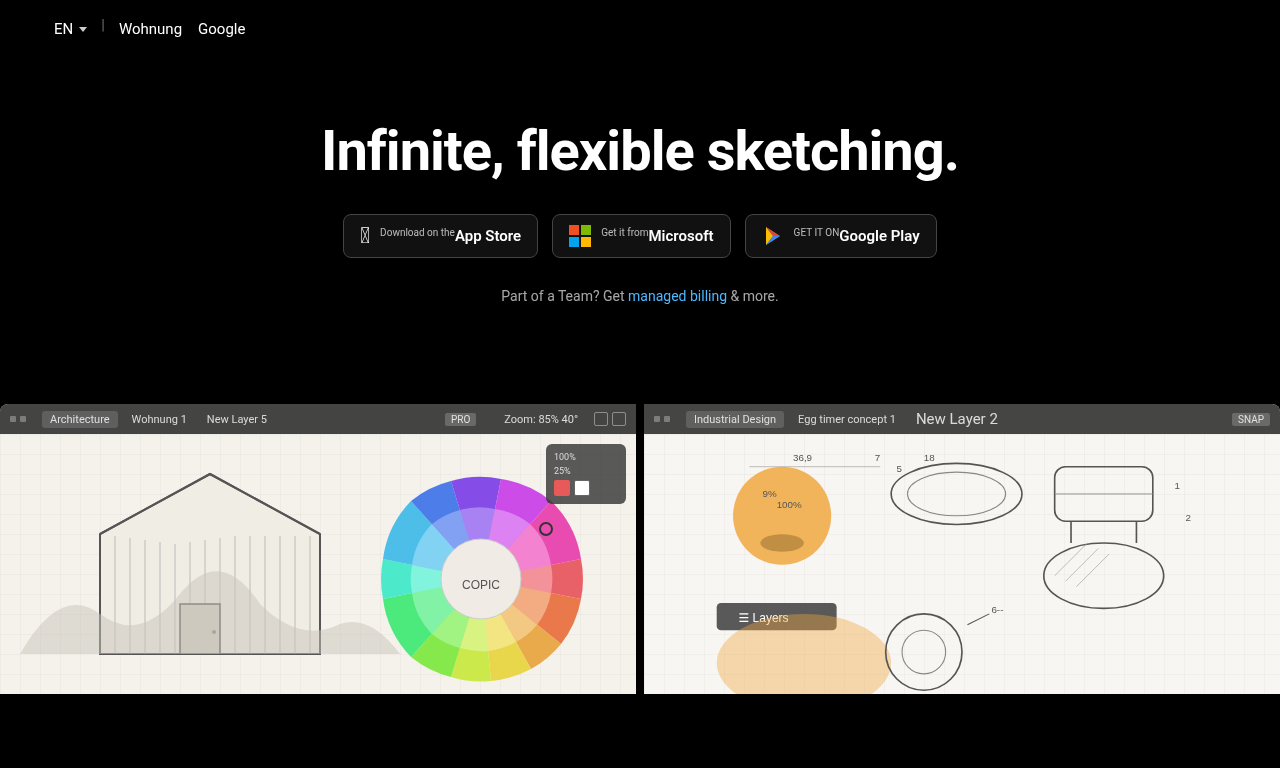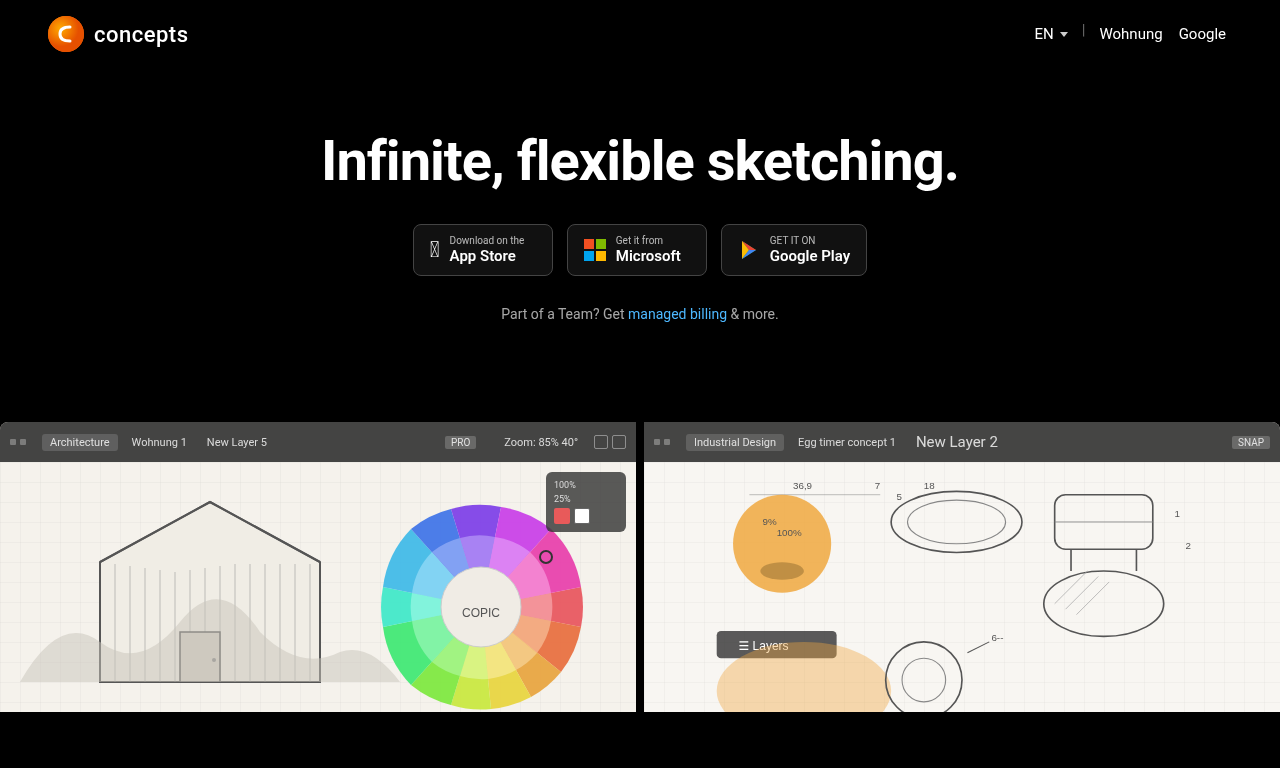--- a/index.html
+++ b/index.html
@@ -106,21 +106,21 @@
       border-radius: 8px;
       padding: 10px 16px;
       cursor: pointer;
       color: #fff;
       text-decoration: none;
       min-width: 140px;
     }
 
     .store-btn-text {
       display: flex;
-      flex-direction: column;
+      flex-direction: row;
       align-items: flex-start;
       line-height: 1.2;
     }
 
     .store-btn-small {
       font-size: 10px;
       color: rgba(255,255,255,0.7);
     }
 
     .store-btn-large {
@@ -209,21 +209,21 @@
 
     .panel-gap {
       width: 8px;
       background: #000;
       flex-shrink: 0;
     }
 
     
     .panel-header {
       background: rgba(50,50,50,0.9);
-      height: 40px;
+      height: 30px;
       display: flex;
       align-items: center;
       padding: 0 10px;
       gap: 8px;
       font-size: 11px;
       color: rgba(255,255,255,0.8);
     }
 
     
     .arch-panel-content {
@@ -252,36 +252,20 @@
       border-right: 4px solid transparent;
       border-top: 5px solid rgba(255,255,255,0.8);
       margin-left: 2px;
       vertical-align: middle;
     }
   </style>
 </head>
 <body>
 
 <nav>
-  <div class="logo-area">
-
-    <svg class="logo-icon" viewBox="0 0 36 36">
-      <circle cx="18" cy="18" r="18" fill="#ff6b00"></circle>
-      <circle cx="18" cy="18" r="18" fill="url(#logoGrad)"></circle>
-      <defs>
-        <radialGradient id="logoGrad" cx="35%" cy="35%">
-          <stop offset="0%" stop-color="#ffaa00"></stop>
-          <stop offset="100%" stop-color="#e65000"></stop>
-        </radialGradient>
-      </defs>
-
-      <path d="M22 11 Q12 11 12 18 Q12 25 22 25" stroke="#fff" stroke-width="3" fill="none" stroke-linecap="round"></path>
-    </svg>
-    <span class="logo-text">concepts</span>
-  </div>
 
   <div class="nav-right">
     <div class="lang-btn">
       <span>EN</span>
       <span class="chevron-down"></span>
     </div>
     <span class="nav-divider">|</span>
     <span class="nav-link">Wohnung</span>
     <span class="nav-link">Google</span>
   </div>

